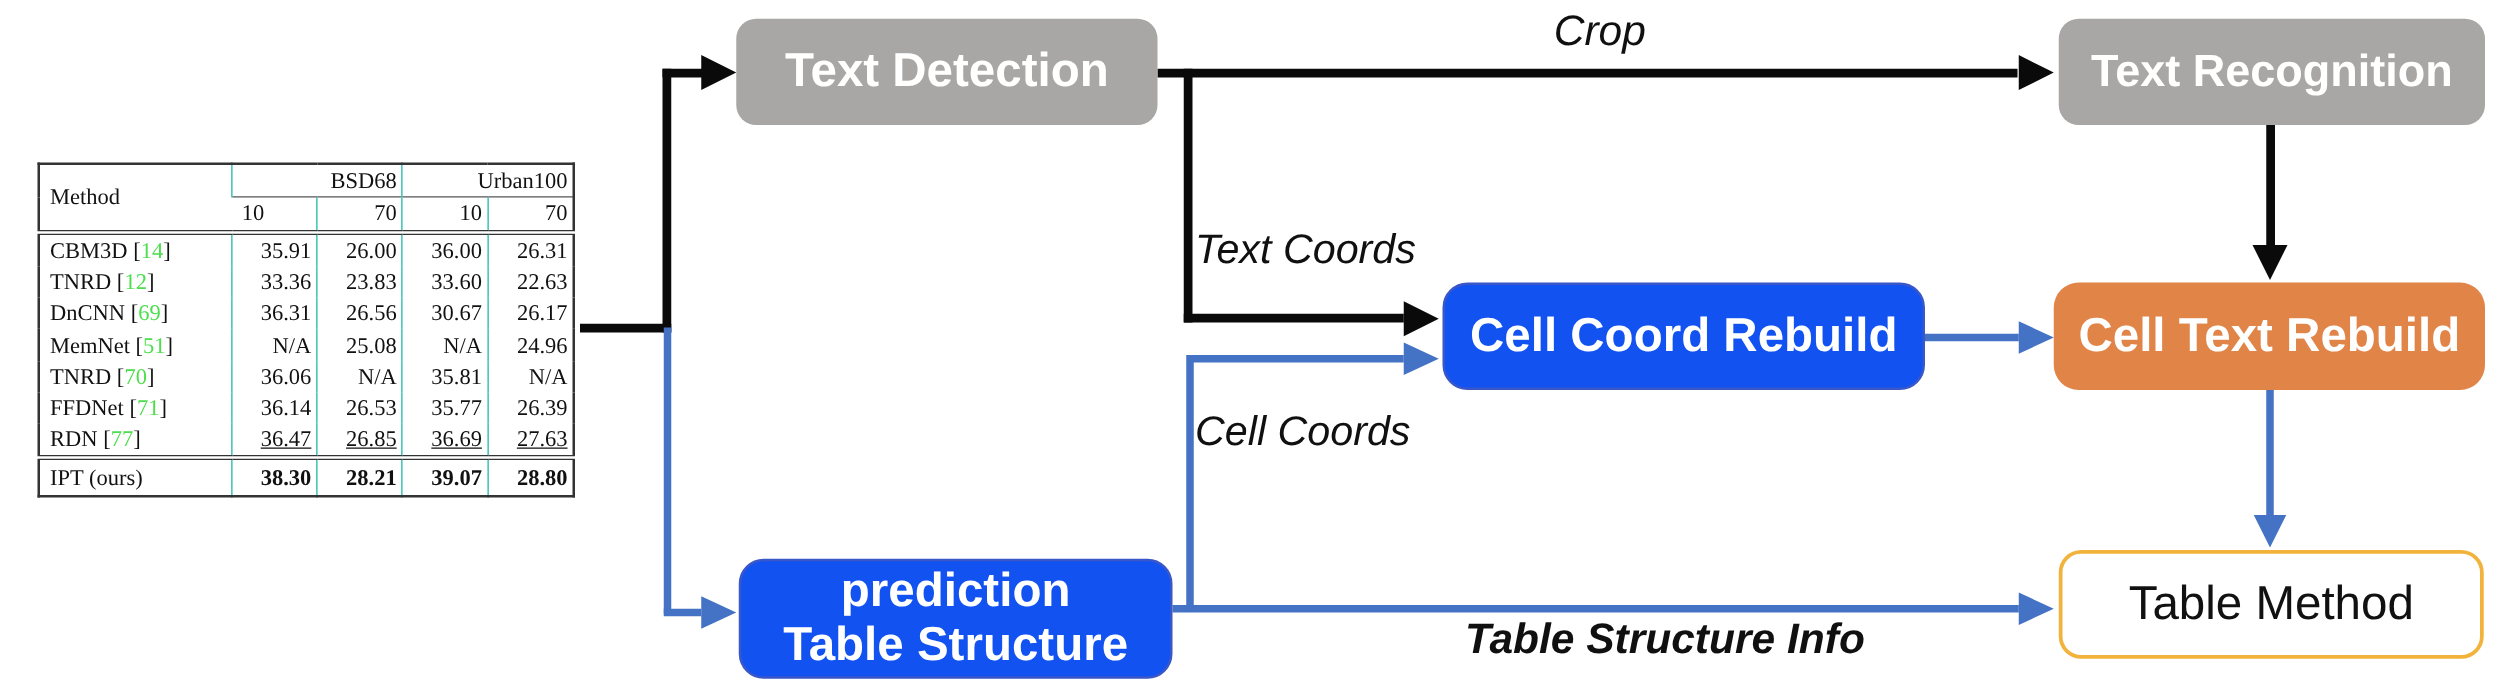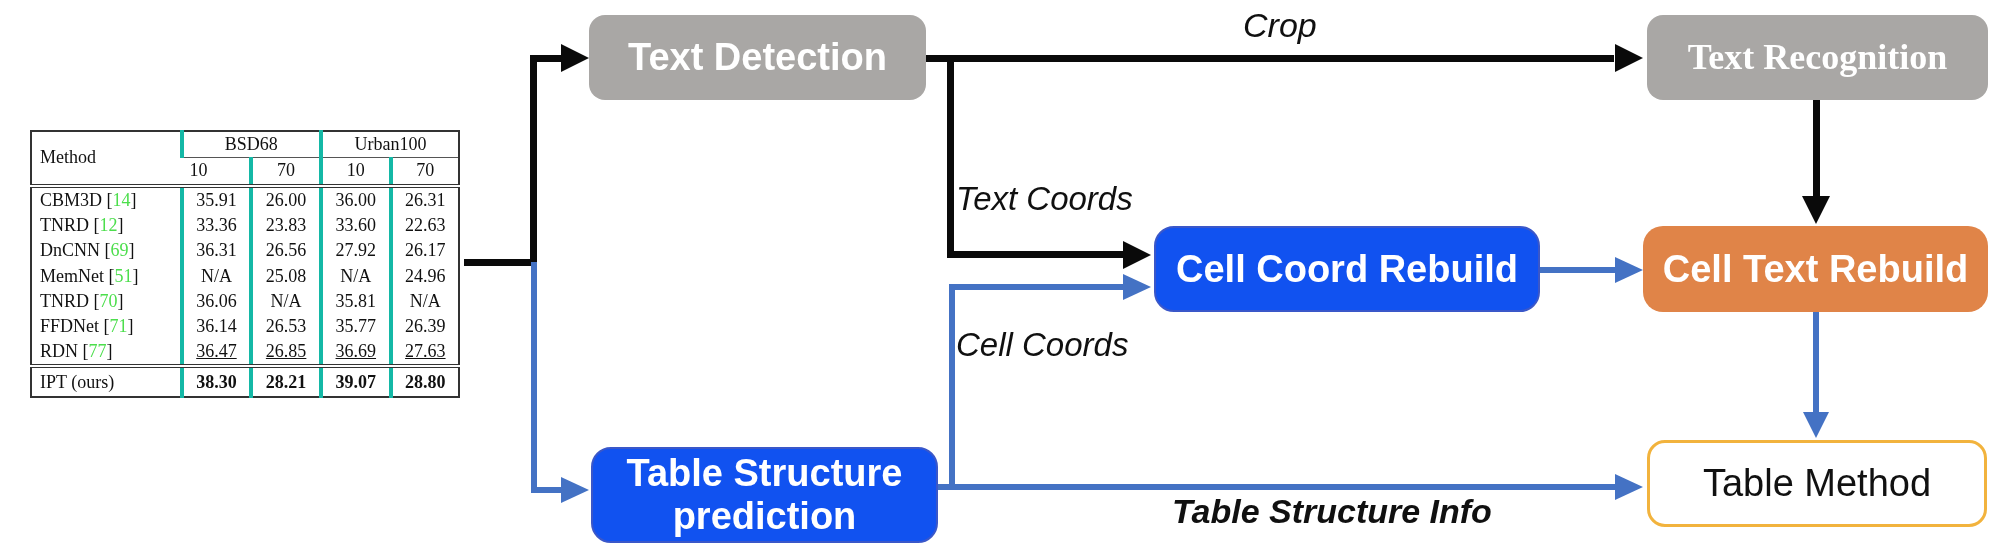--- a/index.html
+++ b/index.html
@@ -10,21 +10,21 @@
   .node{position:absolute;display:flex;align-items:center;justify-content:center;
         text-align:center;color:#ffffff;font-weight:600;font-size:38px;line-height:1.12;
         border-radius:16px;box-sizing:border-box;}
   .node.gray{background:var(--node-gray,#A9A7A5);}
   .node.blue{background:var(--node-blue,#1152F0);border:2px solid #3a57c9;border-radius:20px;}
   .node.orange{background:var(--node-orange,#E08448);border-radius:20px;}
   .node.outline{background:#ffffff;color:#111;font-weight:400;
         border:3px solid var(--table-excel-border,#F2B33D);border-radius:18px;}
 
   #node-text-detection{left:589px;top:15px;width:337px;height:85px;}
-  #node-text-recognition{left:1647px;top:15px;width:341px;height:85px;font-size:36px;font-family:Liberation Serif, serif;}
+  #node-text-recognition{left:1647px;top:15px;width:341px;height:85px;font-size:36px;}
   #node-cell-coord-rebuild{left:1154px;top:226px;width:386px;height:86px;}
   #node-cell-text-rebuild{left:1643px;top:226px;width:345px;height:86px;}
   #node-table-structure-prediction{left:591px;top:447px;width:347px;height:96px;flex-direction:column;}
   #node-table-excel{left:1647px;top:440px;width:340px;height:87px;font-size:38px;}
 
   
   .edge-label{position:absolute;color:#101010;font-size:33px;white-space:nowrap;font-style:italic;}
   #label-crop{left:1243px;top:6px;font-size:34px;}
   #label-text-coords{left:956px;top:180px;}
   #label-cell-coords{left:956px;top:326px;}
@@ -41,21 +41,21 @@
                border-top:28px solid var(--arrow-black,#0a0a0a);}
   .arr.r-blue{border-top:13px solid transparent;border-bottom:13px solid transparent;
               border-left:28px solid var(--arrow-blue,#4472C4);}
   .arr.d-blue{border-left:13px solid transparent;border-right:13px solid transparent;
               border-top:26px solid var(--arrow-blue,#4472C4);}
 
   
   #paper-table{position:absolute;left:30px;top:130px;width:430px;height:268px;
         border-collapse:collapse;font-family:"Liberation Serif",serif;font-size:18px;color:#111;
         background:#fff;}
-  #paper-table td{border-left:4px solid #14b8a6;padding:0 4px;text-align:center;height:24px;}
+  #paper-table td{border-left:1px solid #14b8a6;padding:0 4px;text-align:right;height:24px;}
   #paper-table td:first-child{border-left:none;text-align:left;padding-left:8px;}
   #paper-table{border:2px solid #333;}
   #paper-table tr.subhead td{border-top:1px solid #555;}
   #paper-table tr.subhead td{border-bottom:4px double #333;}
   #paper-table td.method-h{border-bottom:4px double #333;}
   #paper-table tr.row-rdn td{border-bottom:4px double #333;margin-left:44px;}
   #paper-table tr.row-ipt td{height:26px;}
   #paper-table .cite{color:var(--cite-green,#4CDE4C);}
   #paper-table tr.row-rdn td.val{text-decoration:underline;}
   #paper-table tr.row-ipt td.val{font-weight:700;}
@@ -91,21 +91,21 @@
       <td class="mcell"><span>TNRD [</span><span class="cite">12</span><span>]</span></td>
       <td class="val">33.36</td>
       <td class="val">23.83</td>
       <td class="val">33.60</td>
       <td class="val">22.63</td>
     </tr>
     <tr>
       <td class="mcell"><span>DnCNN [</span><span class="cite">69</span><span>]</span></td>
       <td class="val">36.31</td>
       <td class="val">26.56</td>
-      <td class="val">27.92</td>
+      <td class="val">30.67</td>
       <td class="val">26.17</td>
     </tr>
     <tr>
       <td class="mcell"><span>MemNet [</span><span class="cite">51</span><span>]</span></td>
       <td class="val">N/A</td>
       <td class="val">25.08</td>
       <td class="val">N/A</td>
       <td class="val">24.96</td>
     </tr>
     <tr>
@@ -174,18 +174,18 @@
   <div class="edge-label" id="label-crop">Crop</div>
   <div class="edge-label" id="label-text-coords">Text Coords</div>
   <div class="edge-label" id="label-cell-coords">Cell Coords</div>
   <div class="edge-label" id="label-table-structure-info">Table Structure Info</div>
 
   <div class="node gray" id="node-text-detection">Text Detection</div>
   <div class="node gray" id="node-text-recognition">Text Recognition</div>
   <div class="node blue" id="node-cell-coord-rebuild">Cell Coord Rebuild</div>
   <div class="node orange" id="node-cell-text-rebuild">Cell Text Rebuild</div>
   <div class="node blue" id="node-table-structure-prediction">
+    <span>prediction</span>
     <span>Table Structure</span>
-    <span>prediction</span>
   </div>
   <div class="node outline" id="node-table-excel">Table Method</div>
 
 </div>
 
 </body></html>

